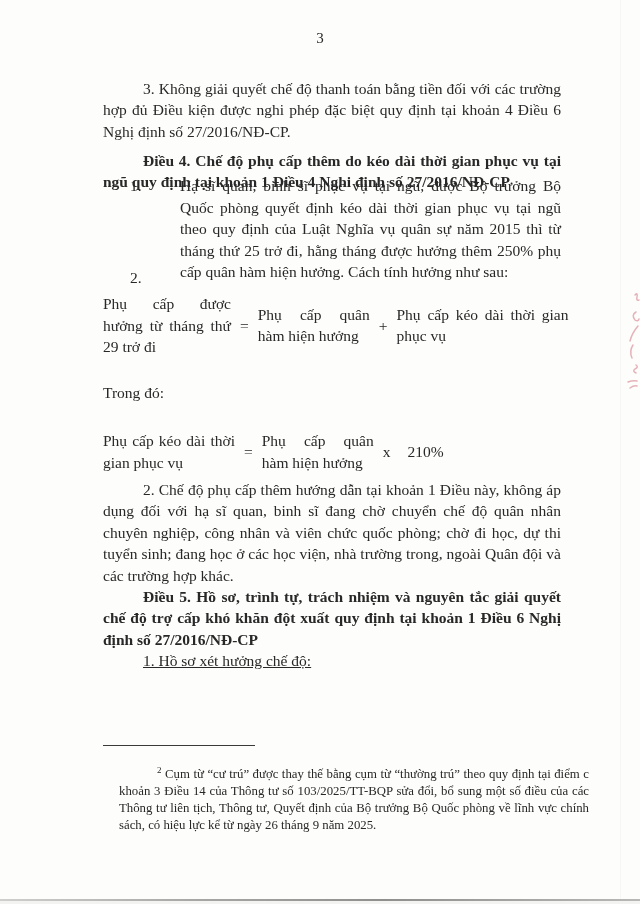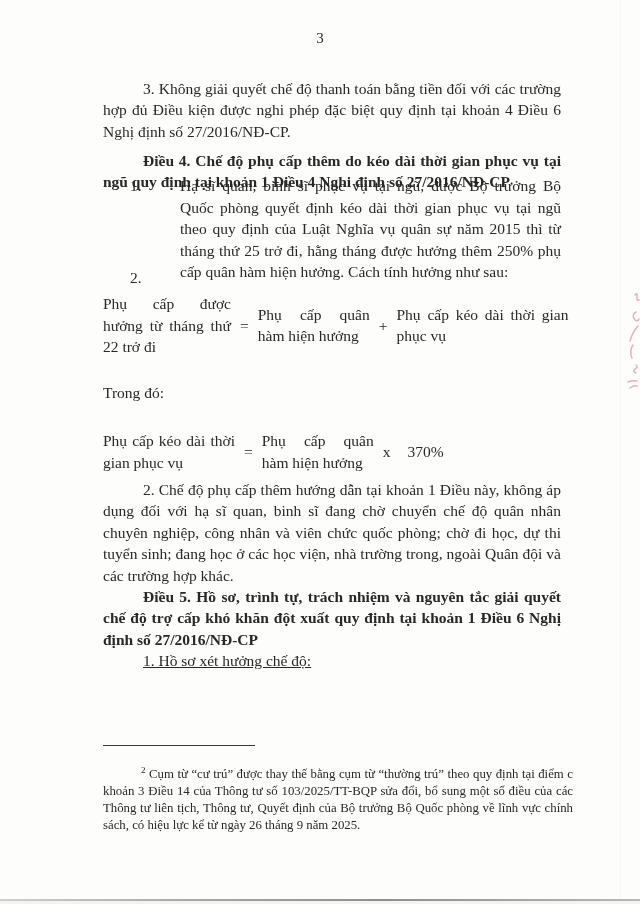--- a/index.html
+++ b/index.html
@@ -54,21 +54,21 @@
   .fnref{
     font-size:10px;
     vertical-align:super;
     line-height:0;
   }
   .footnote-sep{
     top:745px;left:103px;width:152px;
     border-top:1.6px solid #3a3a3a;height:0;
   }
   .footnote{
-    top:753px;left:103px;width:470px;
+    top:753px;left:119px;width:470px;
     font-size:12.8px;line-height:17.2px;
     text-align:justify;
     text-indent:38px;
   }
   .footnote .fnref{font-size:9px;}
   .page-edge-line{
     top:0;left:620px;width:1px;height:904px;
     background:rgba(60,60,60,0.035);
   }
   .scan-bottom-edge{
@@ -93,35 +93,35 @@
   <p class="abs body-text indent bold heading-4">Điều 4. Chế độ phụ cấp thêm do kéo dài thời gian phục vụ tại ngũ quy định tại khoản 1 Điều 4 Nghi định số 27/2016/NĐ-CP</p>
 
   <div class="abs body-text list-item-1">
     <span class="marker">1.</span>
     <span class="content">Hạ sĩ quan, binh sĩ phục vụ tại ngũ, được Bộ trưởng Bộ Quốc phòng quyết định kéo dài thời gian phục vụ tại ngũ theo quy định của Luật Nghĩa vụ quân sự năm 2015 thì từ tháng thứ 25 trở đi, hằng tháng được hưởng thêm 250% phụ cấp quân hàm hiện hưởng. Cách tính hưởng như sau:</span>
   </div>
 
   <div class="abs body-text list-item-2-marker">2.</div>
 
   <div class="abs formula formula-1">
-    <div class="f-col f1-left">Phụ cấp được hưởng từ tháng thứ 22 trở đi</div>
+    <div class="f-col f1-left">Phụ cấp được hưởng từ tháng thứ 29 trở đi</div>
     <div class="f-op">=</div>
     <div class="f-col f1-mid">Phụ cấp quân hàm hiện hưởng</div>
     <div class="f-op">+</div>
     <div class="f-col f1-right">Phụ cấp kéo dài thời gian phục vụ</div>
   </div>
 
   <div class="abs body-text label-trong-do">Trong đó:</div>
 
   <div class="abs formula formula-2">
     <div class="f-col f2-left">Phụ cấp kéo dài thời gian phục vụ</div>
     <div class="f-op">=</div>
     <div class="f-col f2-mid">Phụ cấp quân hàm hiện hưởng</div>
     <div class="f-op">x</div>
-    <div class="f-val f2-val">370%</div>
+    <div class="f-val f2-val">210%</div>
   </div>
 
   <p class="abs body-text indent para-2">2. Chế độ phụ cấp thêm hướng dẫn tại khoản 1 Điều này, không áp dụng đối với hạ sĩ quan, binh sĩ đang chờ chuyển chế độ quân nhân chuyên nghiệp, công nhân và viên chức quốc phòng; chờ đi học, dự thi tuyển sinh; đang học ở các học viện, nhà trường trong, ngoài Quân đội và các trường hợp khác.</p>
 
   <p class="abs body-text indent bold heading-5">Điều 5. Hồ sơ, trình tự, trách nhiệm và nguyên tắc giải quyết chế độ trợ cấp khó khăn đột xuất quy định tại khoản 1 Điều 6 Nghị định số 27/2016/NĐ-CP</p>
 
   <p class="abs body-text indent clause-1">1. Hồ sơ xét hưởng chế độ:</p>
 
 
   <div class="abs footnote-sep"></div>

